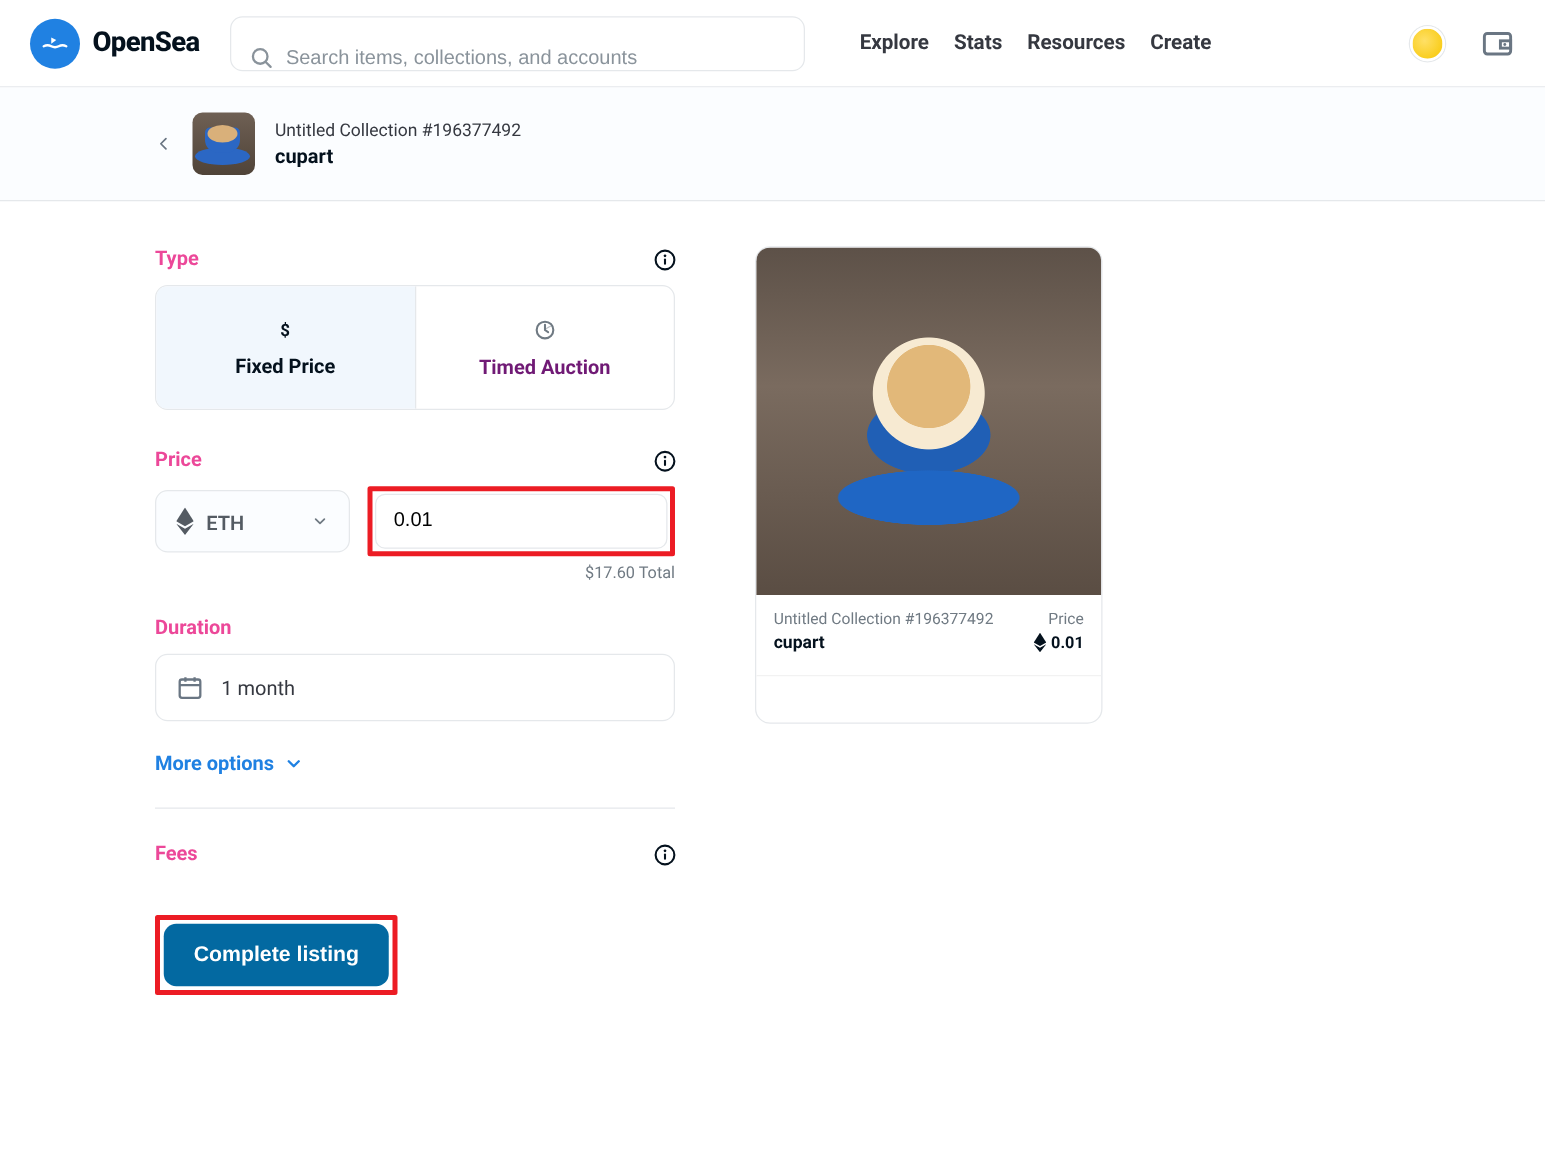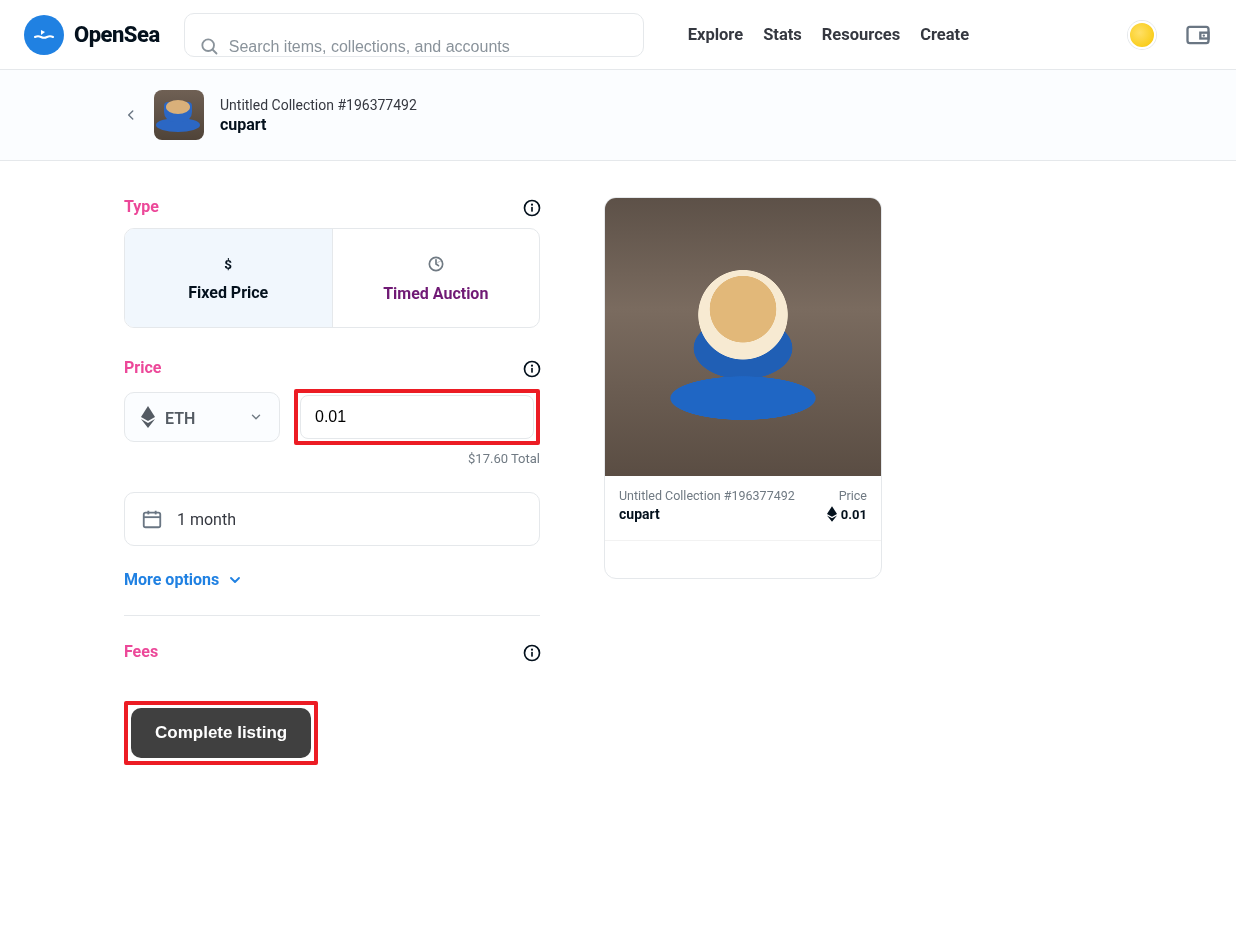--- a/index.html
+++ b/index.html
@@ -180,21 +180,21 @@
 }
 
 .more-options { display:flex; align-items:center; gap:8px; color:#2081e2; font-weight:700; font-size:16px; cursor:pointer; margin-bottom:26px;}
 .divider { height:1px; background:#e5e8eb; margin-bottom:26px;}
 
 .fees-row { display:flex; justify-content:space-between; align-items:center; color:#707a83; font-size:15px;}
 .fees-block { margin-bottom:40px;}
 
 .complete-wrap { display:inline-block; border:4px solid #ec1c24; padding:3px; border-radius:2px;}
 .complete-btn {
-  background:#404040;
+  background:#0369a1;
   color:#ffffff;
   font-weight:700;
   font-size:17px;
   border:none;
   border-radius:10px;
   height:50px;
   padding:0 24px;
   cursor:pointer;
 }
 
@@ -355,20 +355,23 @@
       </div>
       <div class="amount-box">
         <div class="amount-wrap">
           <input class="amount-input" type="text" value="0.01" style="">
         </div>
       </div>
     </div>
     <div class="total-line">$17.60 Total</div>
 
     
+    <div class="row-label">
+      <div class="lbl">Duration</div>
+    </div>
     <div class="duration-field">
       <span>
         <svg width="22" height="22" viewBox="0 0 24 24">
             <rect x="3" y="5" width="18" height="16" rx="2" stroke="#6a7683" stroke-width="2" fill="none"></rect>
             <line x1="3" y1="10" x2="21" y2="10" stroke="#6a7683" stroke-width="2"></line>
             <line x1="8" y1="3" x2="8" y2="7" stroke="#6a7683" stroke-width="2"></line>
             <line x1="16" y1="3" x2="16" y2="7" stroke="#6a7683" stroke-width="2"></line>
           </svg>
       </span>
       <span>1 month</span>

